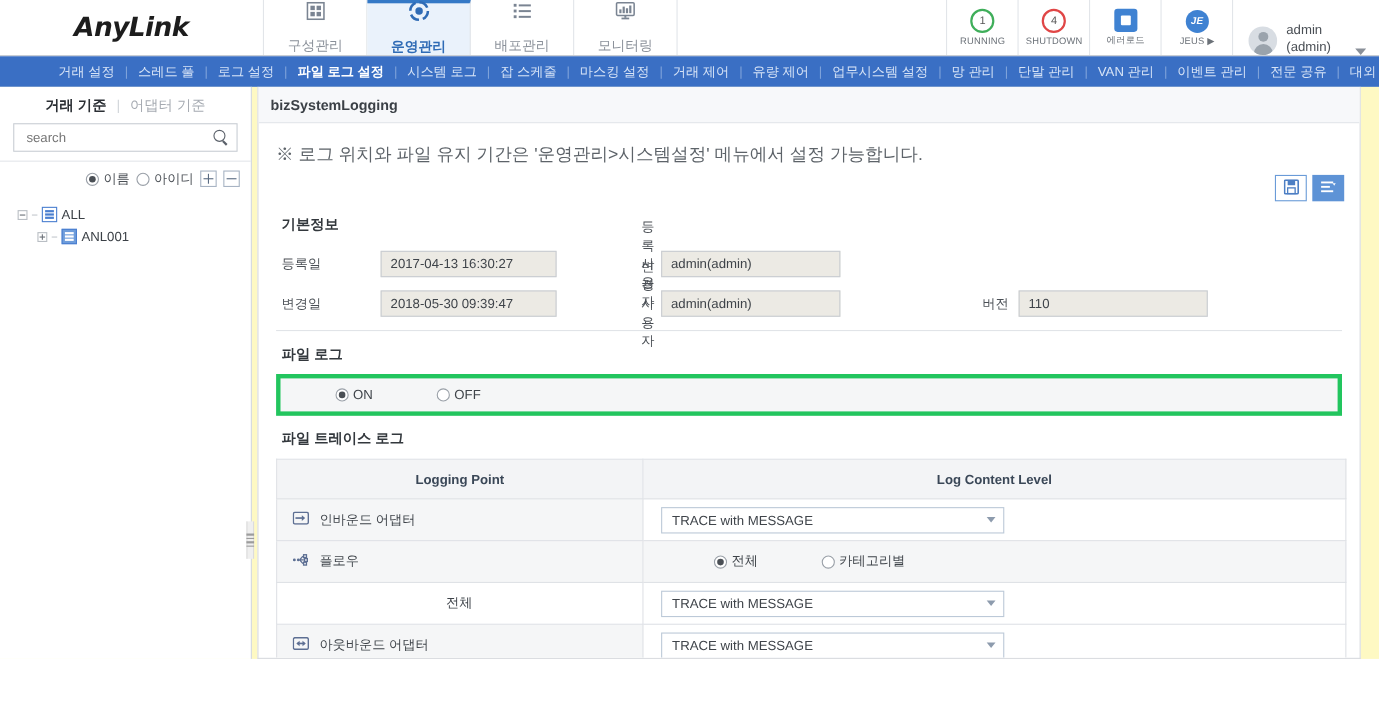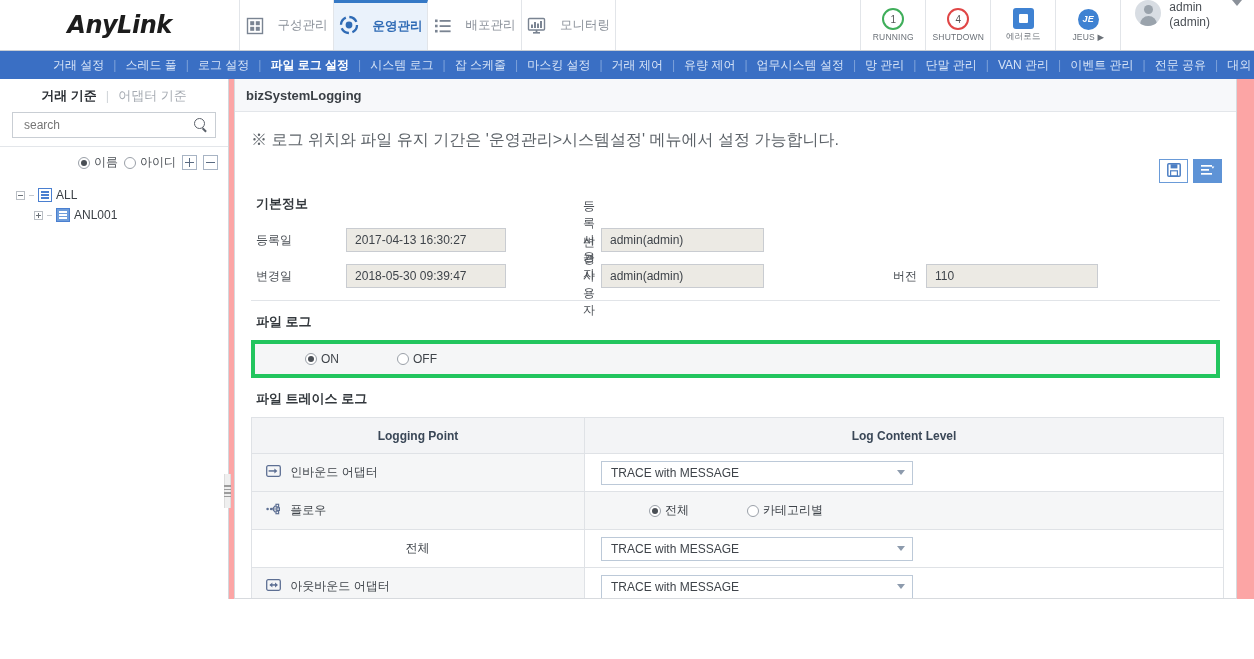--- a/index.html
+++ b/index.html
@@ -34,21 +34,21 @@
     font-weight: bold;
     font-style: italic;
     font-size: 24px;
     letter-spacing: -0.5px;
     color: #1d1d1d;
   }
   .main-tabs { display: flex; align-items: stretch; }
   .main-tab {
     width: 94px;
     display: flex;
-    flex-direction: row;
+    flex-direction: column;
     align-items: center;
     justify-content: center;
     gap: 14px;
     border-right: 1px solid #e2e5e9;
     color: #8a9099;
     font-size: 12.5px;
     cursor: pointer;
     position: relative;
   }
   .main-tab .ico { height: 20px; display: flex; align-items: flex-end; }
@@ -94,21 +94,21 @@
   .sq-icon .inner-dot {
     width: 9px; height: 9px; background: #fff; border-radius: 1px;
   }
   .circ-icon {
     width: 21px; height: 21px; border-radius: 50%;
     background: #3f82d2;
     display: flex; align-items: center; justify-content: center;
     color: #fff; font-size: 9px; font-weight: bold; font-style: italic;
   }
   .user-cell {
-    display: flex; align-items: flex-start; gap: 8px;
+    display: flex; align-items: flex-end; gap: 8px;
     padding: 0 12px 0 14px;
     border-left: 1px solid #e2e5e9;
     cursor: pointer;
   }
   .avatar {
     width: 26px; height: 26px; border-radius: 50%;
     background: #d8dde3; position: relative; overflow: hidden;
   }
   .avatar::before {
     content: ''; position: absolute; width: 9px; height: 9px;
@@ -134,21 +134,21 @@
     padding-left: 44px;
     color: #d6e3f6;
     font-size: 12px;
     white-space: nowrap;
   }
   .subnav-item { padding: 0 9px; cursor: pointer; }
   .subnav-item.active { color: #ffffff; font-weight: bold; }
   .subnav-sep { color: #7ea2da; }
 
   
-  .body-wrap { display: flex; height: 520px; background: #fca5a5; }
+  .body-wrap { display: flex; height: 520px; background: #fef9c3; }
 
   
   .sidebar {
     width: 229px;
     background: #ffffff;
     border-right: 1px solid #d3d7dc;
     display: flex;
     flex-direction: column;
     position: relative;
   }

